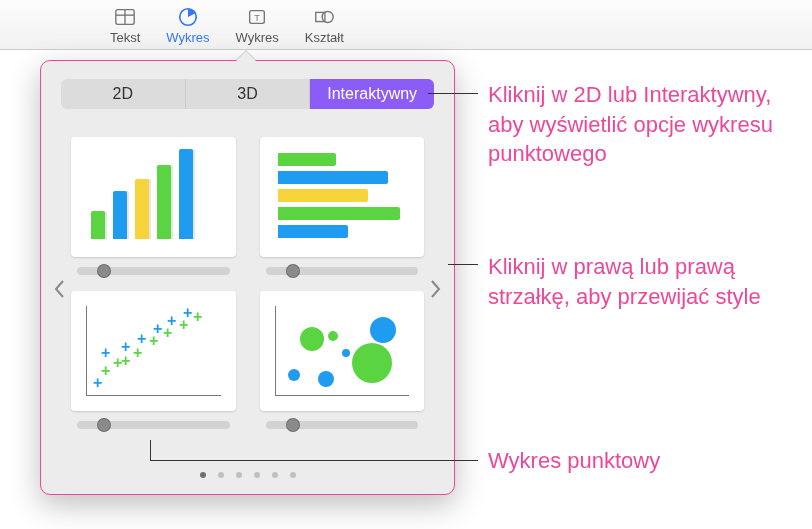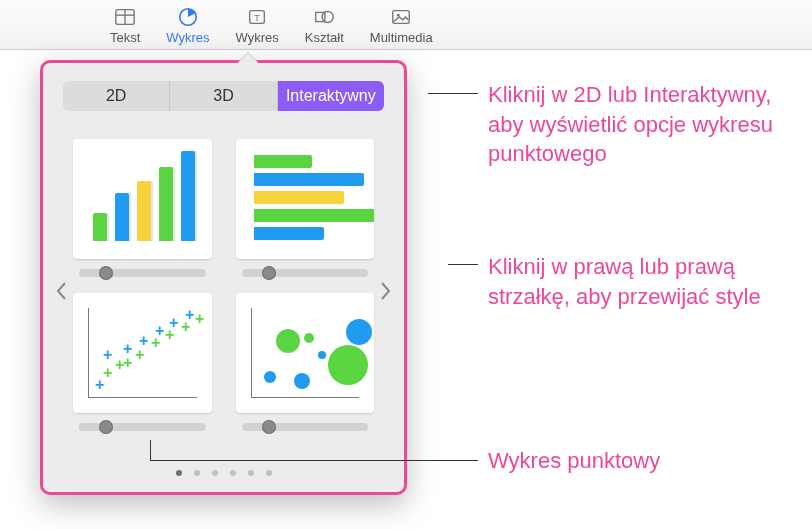--- a/index.html
+++ b/index.html
@@ -22,23 +22,23 @@
     .tb-item {
       display: flex; flex-direction: column; align-items: center;
       color: #555; font-size: 13px; gap: 2px; cursor: default;
     }
     .tb-item.active { color: #3478f6; }
     .tb-icon { width: 22px; height: 22px; display:flex; align-items:center; justify-content:center; }
     .tb-icon svg { width:100%; height:100%; }
     .popover {
       position: absolute;
       left: 40px; top: 60px;
-      width: 367px; height: 435px;
+      width: 415px; height: 435px;
       background: #ececec;
-      border: 3px solid #ec4899;
+      border: 1px solid #ec4899;
       border-radius: 10px;
       box-shadow: 0 10px 30px rgba(0,0,0,0.25);
     }
     .popover::before {
       content:"";
       position:absolute;
       top:-10px; left:195px;
       border-left:10px solid transparent;
       border-right:10px solid transparent;
       border-bottom:10px solid #ececec;
@@ -160,30 +160,20 @@
     <span>Wykres</span>
   </div>
   <div class="tb-item">
     <span class="tb-icon">
       <svg viewBox="0 0 24 24">
           <rect x="3" y="7" width="10" height="10" fill="none" stroke="#777" stroke-width="1.5"></rect>
           <circle cx="16" cy="12" r="6" fill="none" stroke="#777" stroke-width="1.5"></circle>
         </svg>
     </span>
     <span>Kształt</span>
-  </div>
-  <div class="tb-item">
-    <span class="tb-icon">
-      <svg viewBox="0 0 24 24">
-          <rect x="3" y="5" width="18" height="14" rx="2" fill="none" stroke="#777" stroke-width="1.5"></rect>
-          <circle cx="9" cy="10" r="1.5" fill="#777"></circle>
-          <path d="M4 17 L10 12 L14 15 L17 12 L20 15" fill="none" stroke="#777" stroke-width="1.5"></path>
-        </svg>
-    </span>
-    <span>Multimedia</span>
   </div>
 </div>
 
 <div class="popover">
   <div class="seg">
     <div class="seg-btn">2D</div>
     <div class="seg-btn">3D</div>
     <div class="seg-btn active">Interaktywny</div>
   </div>
 

